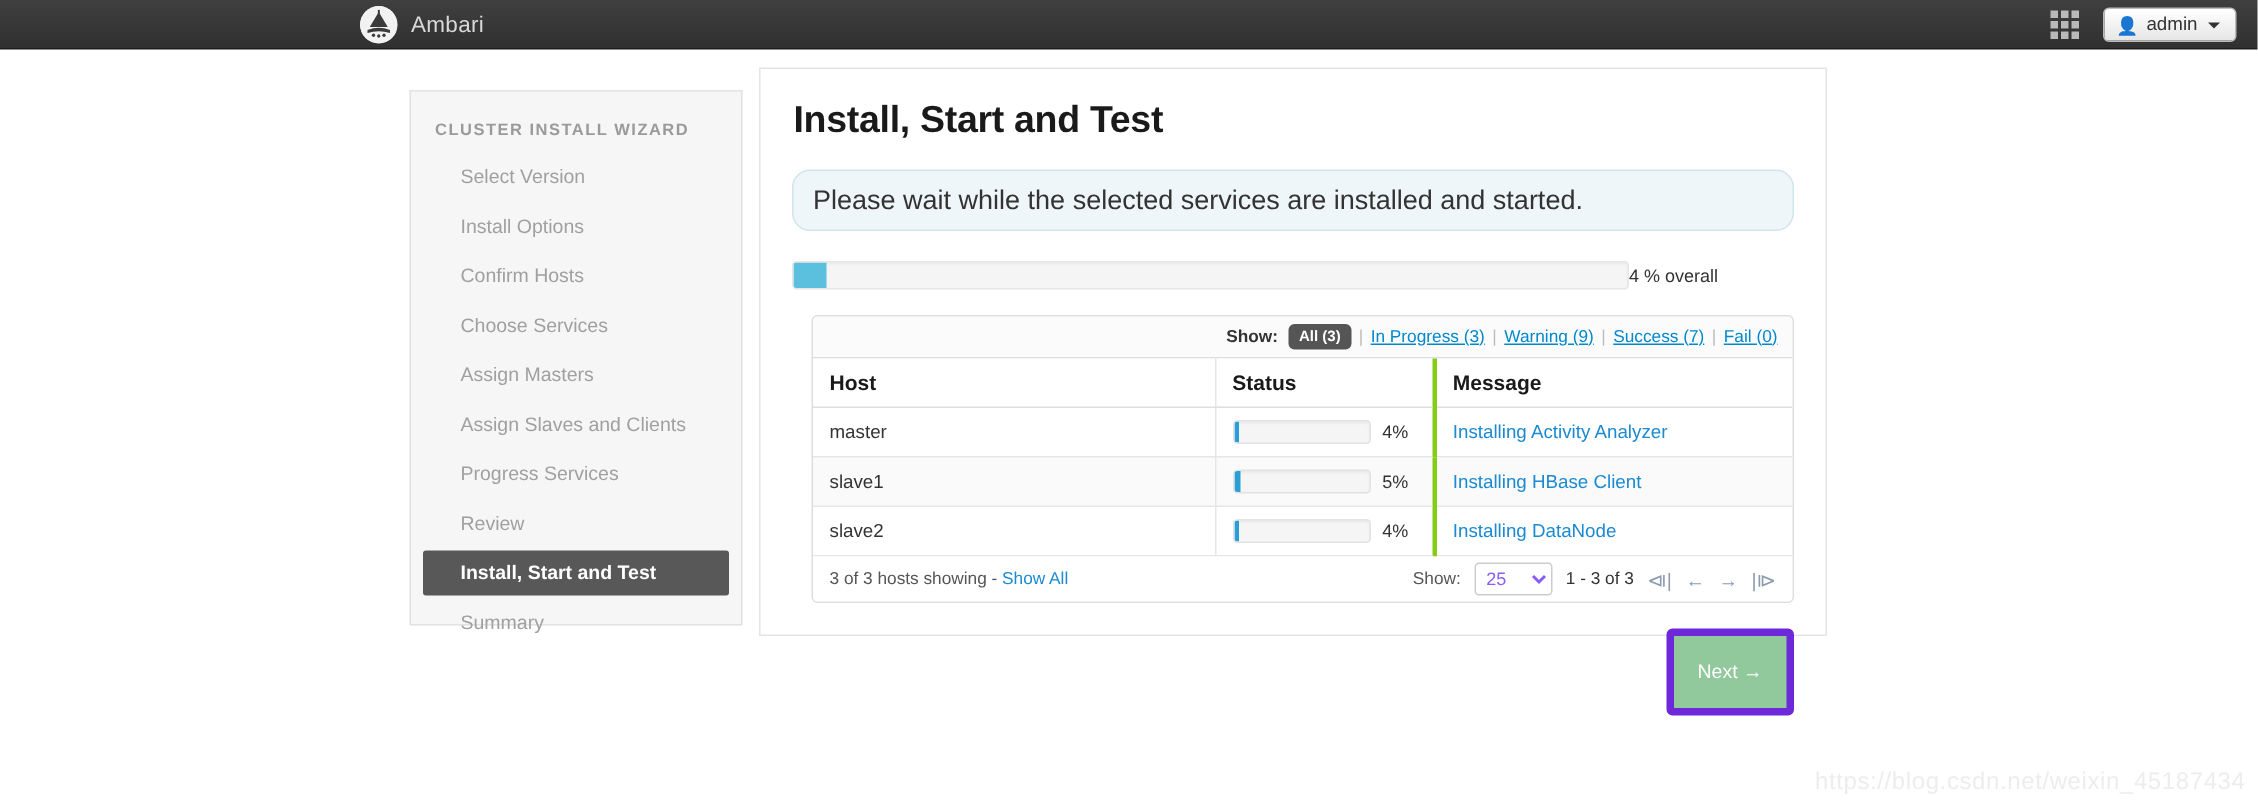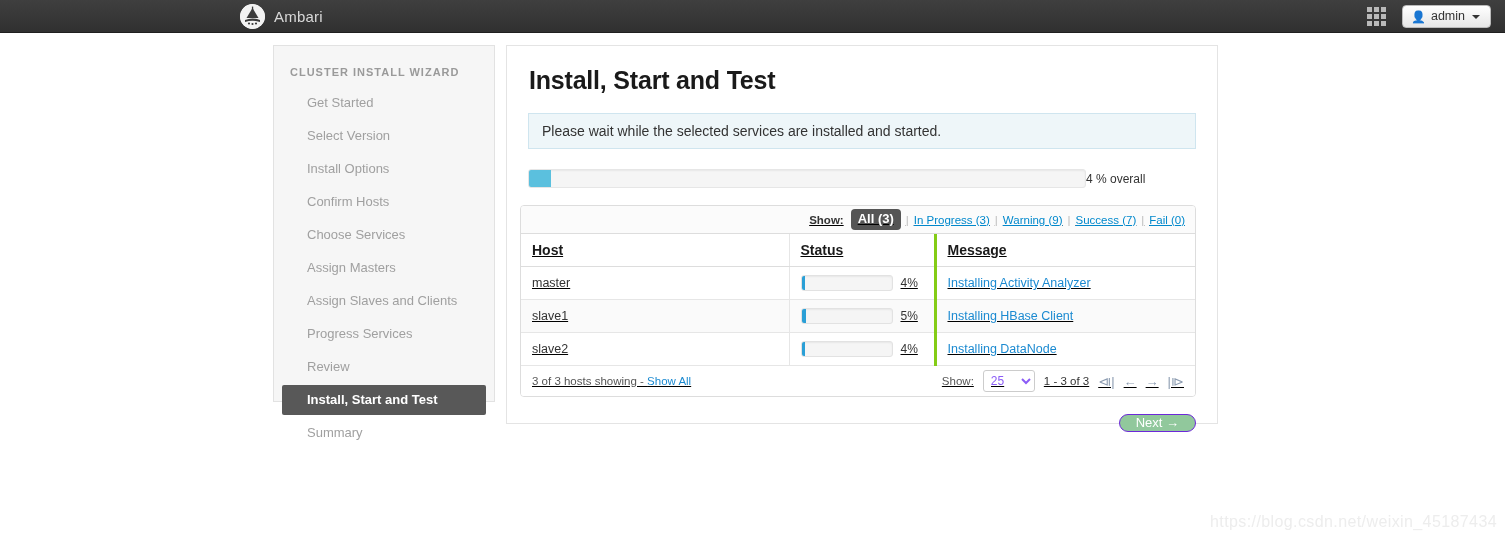--- a/index.html
+++ b/index.html
@@ -49,21 +49,21 @@
   }
   .user-glyph { font-size: 12px; color: #4a4a4a; }
   .caret-down {
     width: 0; height: 0; border-left: 4px solid transparent;
     border-right: 4px solid transparent; border-top: 4px solid #333;
     display: inline-block; margin-left: 2px;
   }
 
   
   .sidebar {
-    position: absolute; left: 273px; top: 45px;
+    position: absolute; left: 273px; top: 60px;
     width: 222px; height: 357px;
     background: #f6f6f6; border: 1px solid #e2e2e2;
   }
   .sidebar-title {
     color: #9a9a9a; font-size: 11px; font-weight: bold;
     letter-spacing: 1px; padding: 20px 0 10px 16px;
   }
   .wiz-item {
     font-size: 13px; color: #a0a0a0; padding: 7px 0 7px 25px;
     margin: 0 8px 3px 8px; border-radius: 2px; cursor: pointer;
@@ -79,22 +79,22 @@
     width: 712px; height: 379px;
     background: #ffffff; border: 1px solid #e4e4e4;
   }
   .page-title {
     font-size: 25px; font-weight: bold; color: #1a1a1a;
     padding: 20px 0 0 22px; letter-spacing: -.2px;
   }
   .alert-box {
     margin: 18px 21px 0 21px;
     background: #eef6f9; border: 1px solid #cfe5ef;
-    border-radius: 0; padding: 9px 13px;
-    font-size: 14px; color: #333333;
+    border-radius: 12px; padding: 9px 13px;
+    font-size: 18px; color: #333333;
   }
 
   
   .overall-row {
     display: flex; align-items: center;
     margin: 20px 21px 0 21px; gap: 0;
   }
   .progress-outer {
     flex: 0 0 558px; height: 19px;
     background: #f5f5f5; border-radius: 3px;
@@ -106,34 +106,34 @@
     background-image: linear-gradient(45deg,
       rgba(255,255,255,.17) 25%, transparent 25%, transparent 50%,
       rgba(255,255,255,.17) 50%, rgba(255,255,255,.17) 75%,
       transparent 75%, transparent);
     background-size: 22px 22px;
   }
   .overall-label { font-size: 12px; color: #333333; }
 
   
   .table-box {
-    margin: 17px 21px 0 13px;
+    margin: 17px 21px 0 34px;
     border: 1px solid #dddddd; border-radius: 4px;
-    background: #ffffff; overflow: hidden; text-decoration: underline;
+    background: #ffffff; overflow: hidden;
   }
   .filter-bar {
     background: #fbfbfb; height: 28px;
     display: flex; align-items: center; justify-content: flex-end;
     padding-right: 10px; gap: 5px; font-size: 11.5px; color: #333;
     border-bottom: 1px solid #dddddd;
   }
   .filter-label { font-weight: bold; color: #333; margin-right: 2px; }
   .filter-pill {
     background: #555555; color: #ffffff; border-radius: 4px;
-    padding: 3px 7px; font-weight: bold; font-size: 13px;
+    padding: 3px 7px; font-weight: bold; font-size: 10px;
     cursor: pointer; line-height: 1.1;
   }
   .filter-sep { color: #bbbbbb; }
   .filter-link {
     color: #0088cc; text-decoration: underline; cursor: pointer;
     font-size: 11.5px;
   }
 
   table.hosts { width: 100%; border-collapse: collapse; }
   table.hosts th {
@@ -174,22 +174,22 @@
   .range-text { color: #333; font-size: 11.5px; }
   .pager { display: flex; align-items: center; gap: 9px; color: #8b9bb0; }
   .pager span { cursor: pointer; font-size: 13px; line-height: 1; }
 
   
   .next-row {
     display: flex; justify-content: flex-end;
     margin: 17px 21px 0 21px;
   }
   .next-btn {
-    background: #91c89c; border: 1px solid #6d28d9; border-radius: 15px;
-    color: #ffffff; font-size: 13px; padding: 1px 16px; cursor: pointer;
+    background: #91c89c; border: 5px solid #6d28d9; border-radius: 4px;
+    color: #ffffff; font-size: 13px; padding: 17px 16px; cursor: pointer;
     font-family: "Liberation Sans", sans-serif; line-height: 1.1;
   }
 
   .watermark {
     position: absolute; right: 8px; bottom: 8px;
     color: #ededed; font-size: 16px; letter-spacing: .4px;
     user-select: none;
   }
 </style>
 </head>
@@ -225,21 +225,20 @@
     <button class="admin-btn">
       <span class="user-glyph">👤</span>
       <span>admin</span>
       <span class="caret-down"></span>
     </button>
   </div>
 </div>
 
 <div class="sidebar">
   <div class="sidebar-title">CLUSTER INSTALL WIZARD</div>
-  <div class="wiz-item">Get Started</div>
   <div class="wiz-item">Select Version</div>
   <div class="wiz-item">Install Options</div>
   <div class="wiz-item">Confirm Hosts</div>
   <div class="wiz-item">Choose Services</div>
   <div class="wiz-item">Assign Masters</div>
   <div class="wiz-item">Assign Slaves and Clients</div>
   <div class="wiz-item">Progress Services</div>
   <div class="wiz-item">Review</div>
   <div class="wiz-item active">Install, Start and Test</div>
   <div class="wiz-item">Summary</div>

